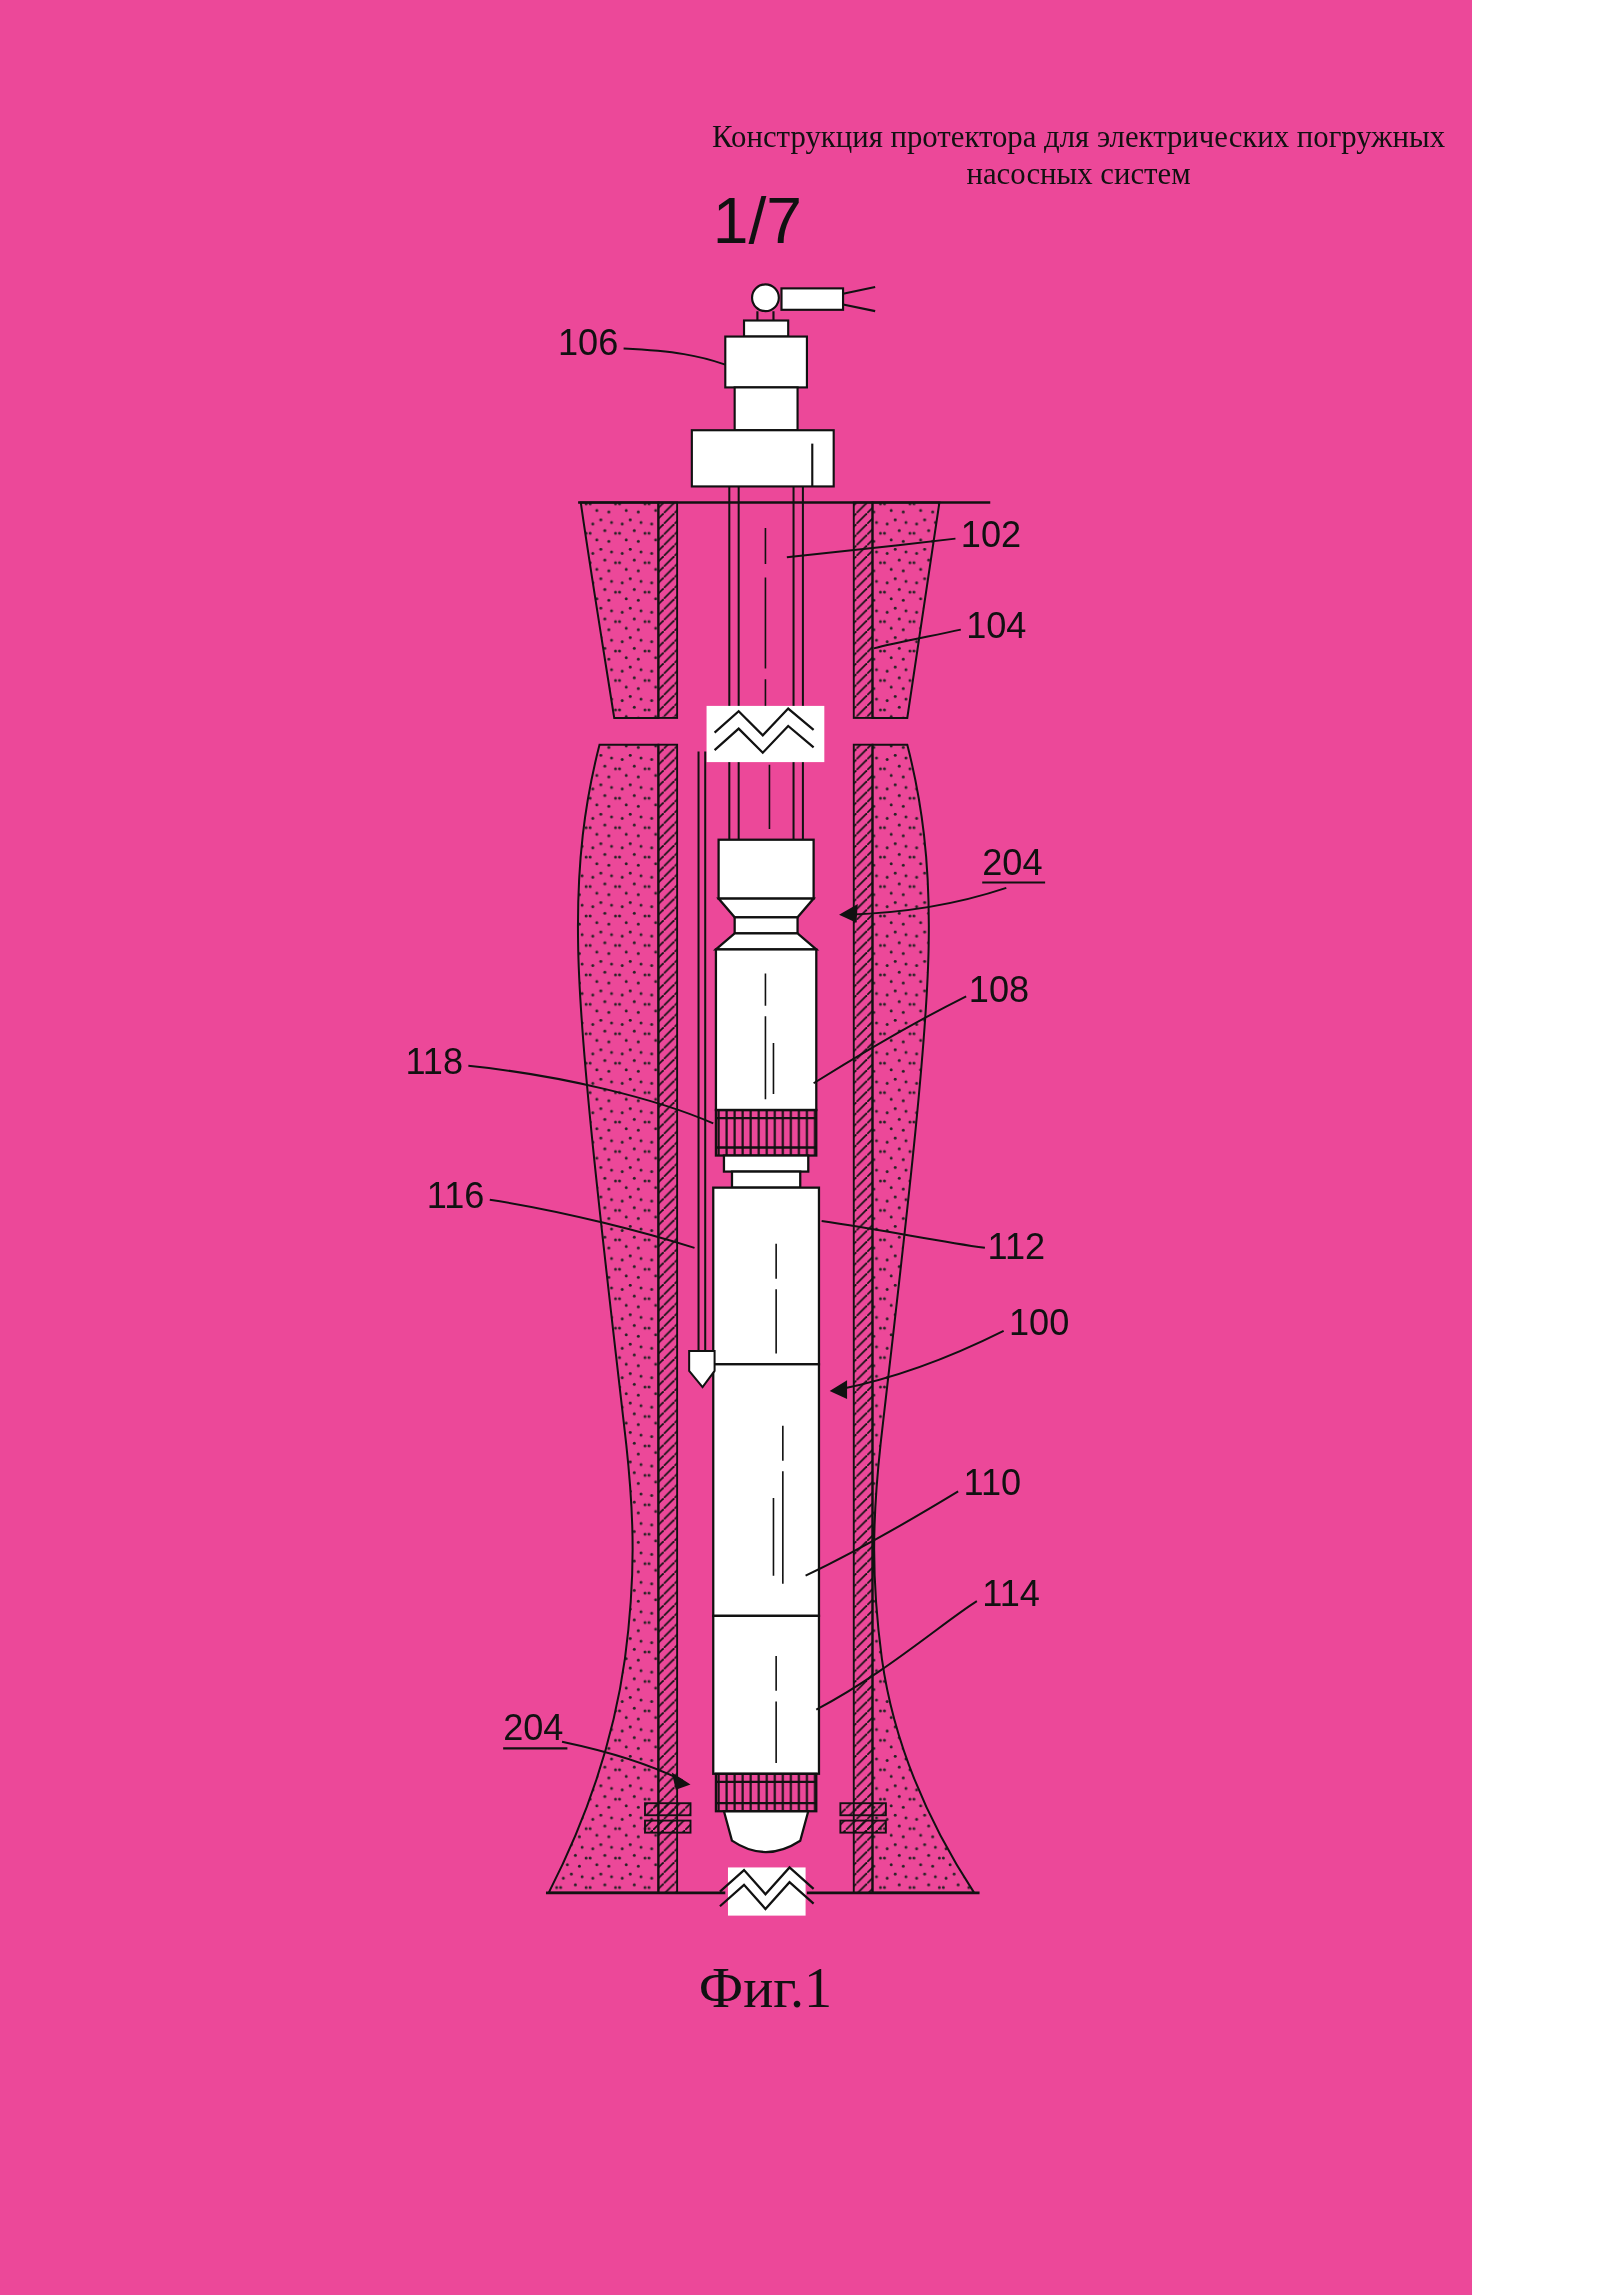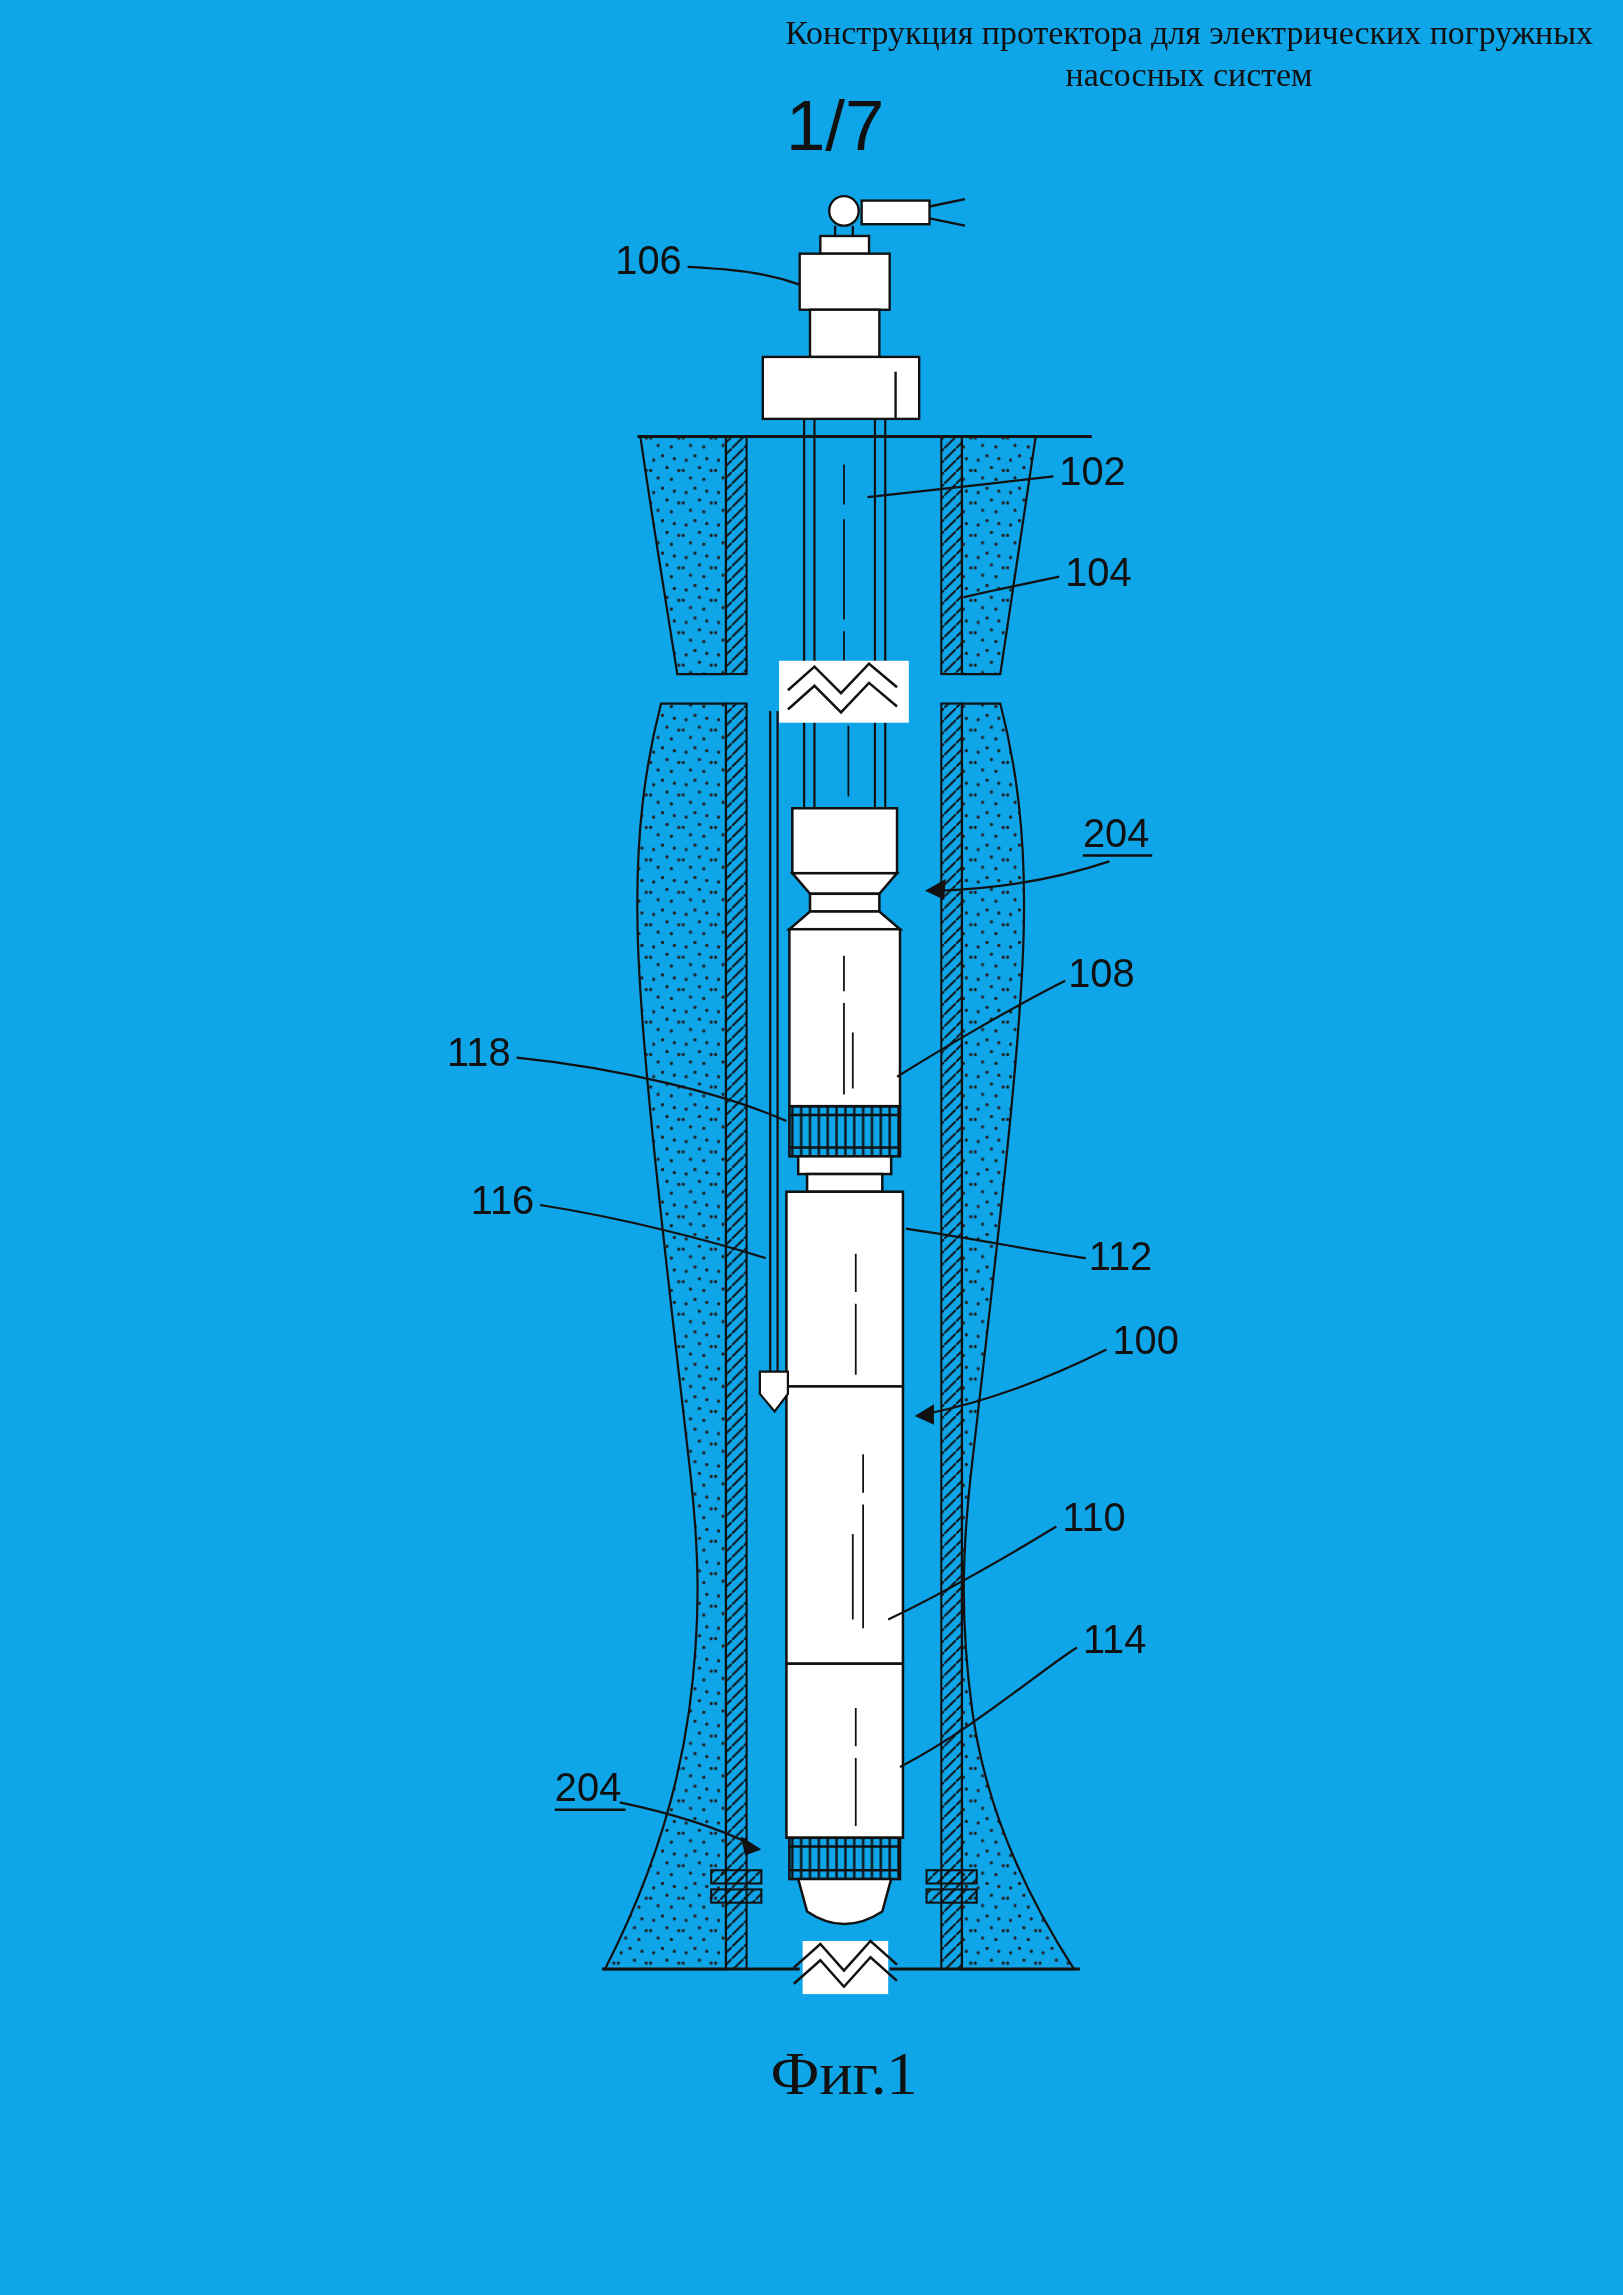--- a/index.html
+++ b/index.html
@@ -1,20 +1,20 @@
 <!DOCTYPE html>
 <html style="font-size:10.5px"><head>
 <meta charset="utf-8">
 <style>
   html, body { margin: 0; padding: 0; background: #ffffff; }
   .page {
     position: relative;
-    width: 1623px;
+    width: 1472px;
     height: 2295px;
-    background: #0ea5e9;
+    background: #ec4899;
     overflow: hidden;
   }
   svg { display: block; width: 100%; height: 100%; }
   .title-text {
     font-family: "Liberation Serif", serif;
     font-size: 23px;
     fill: #111;
   }
   .sheet-text {
     font-family: "Liberation Sans", sans-serif;

